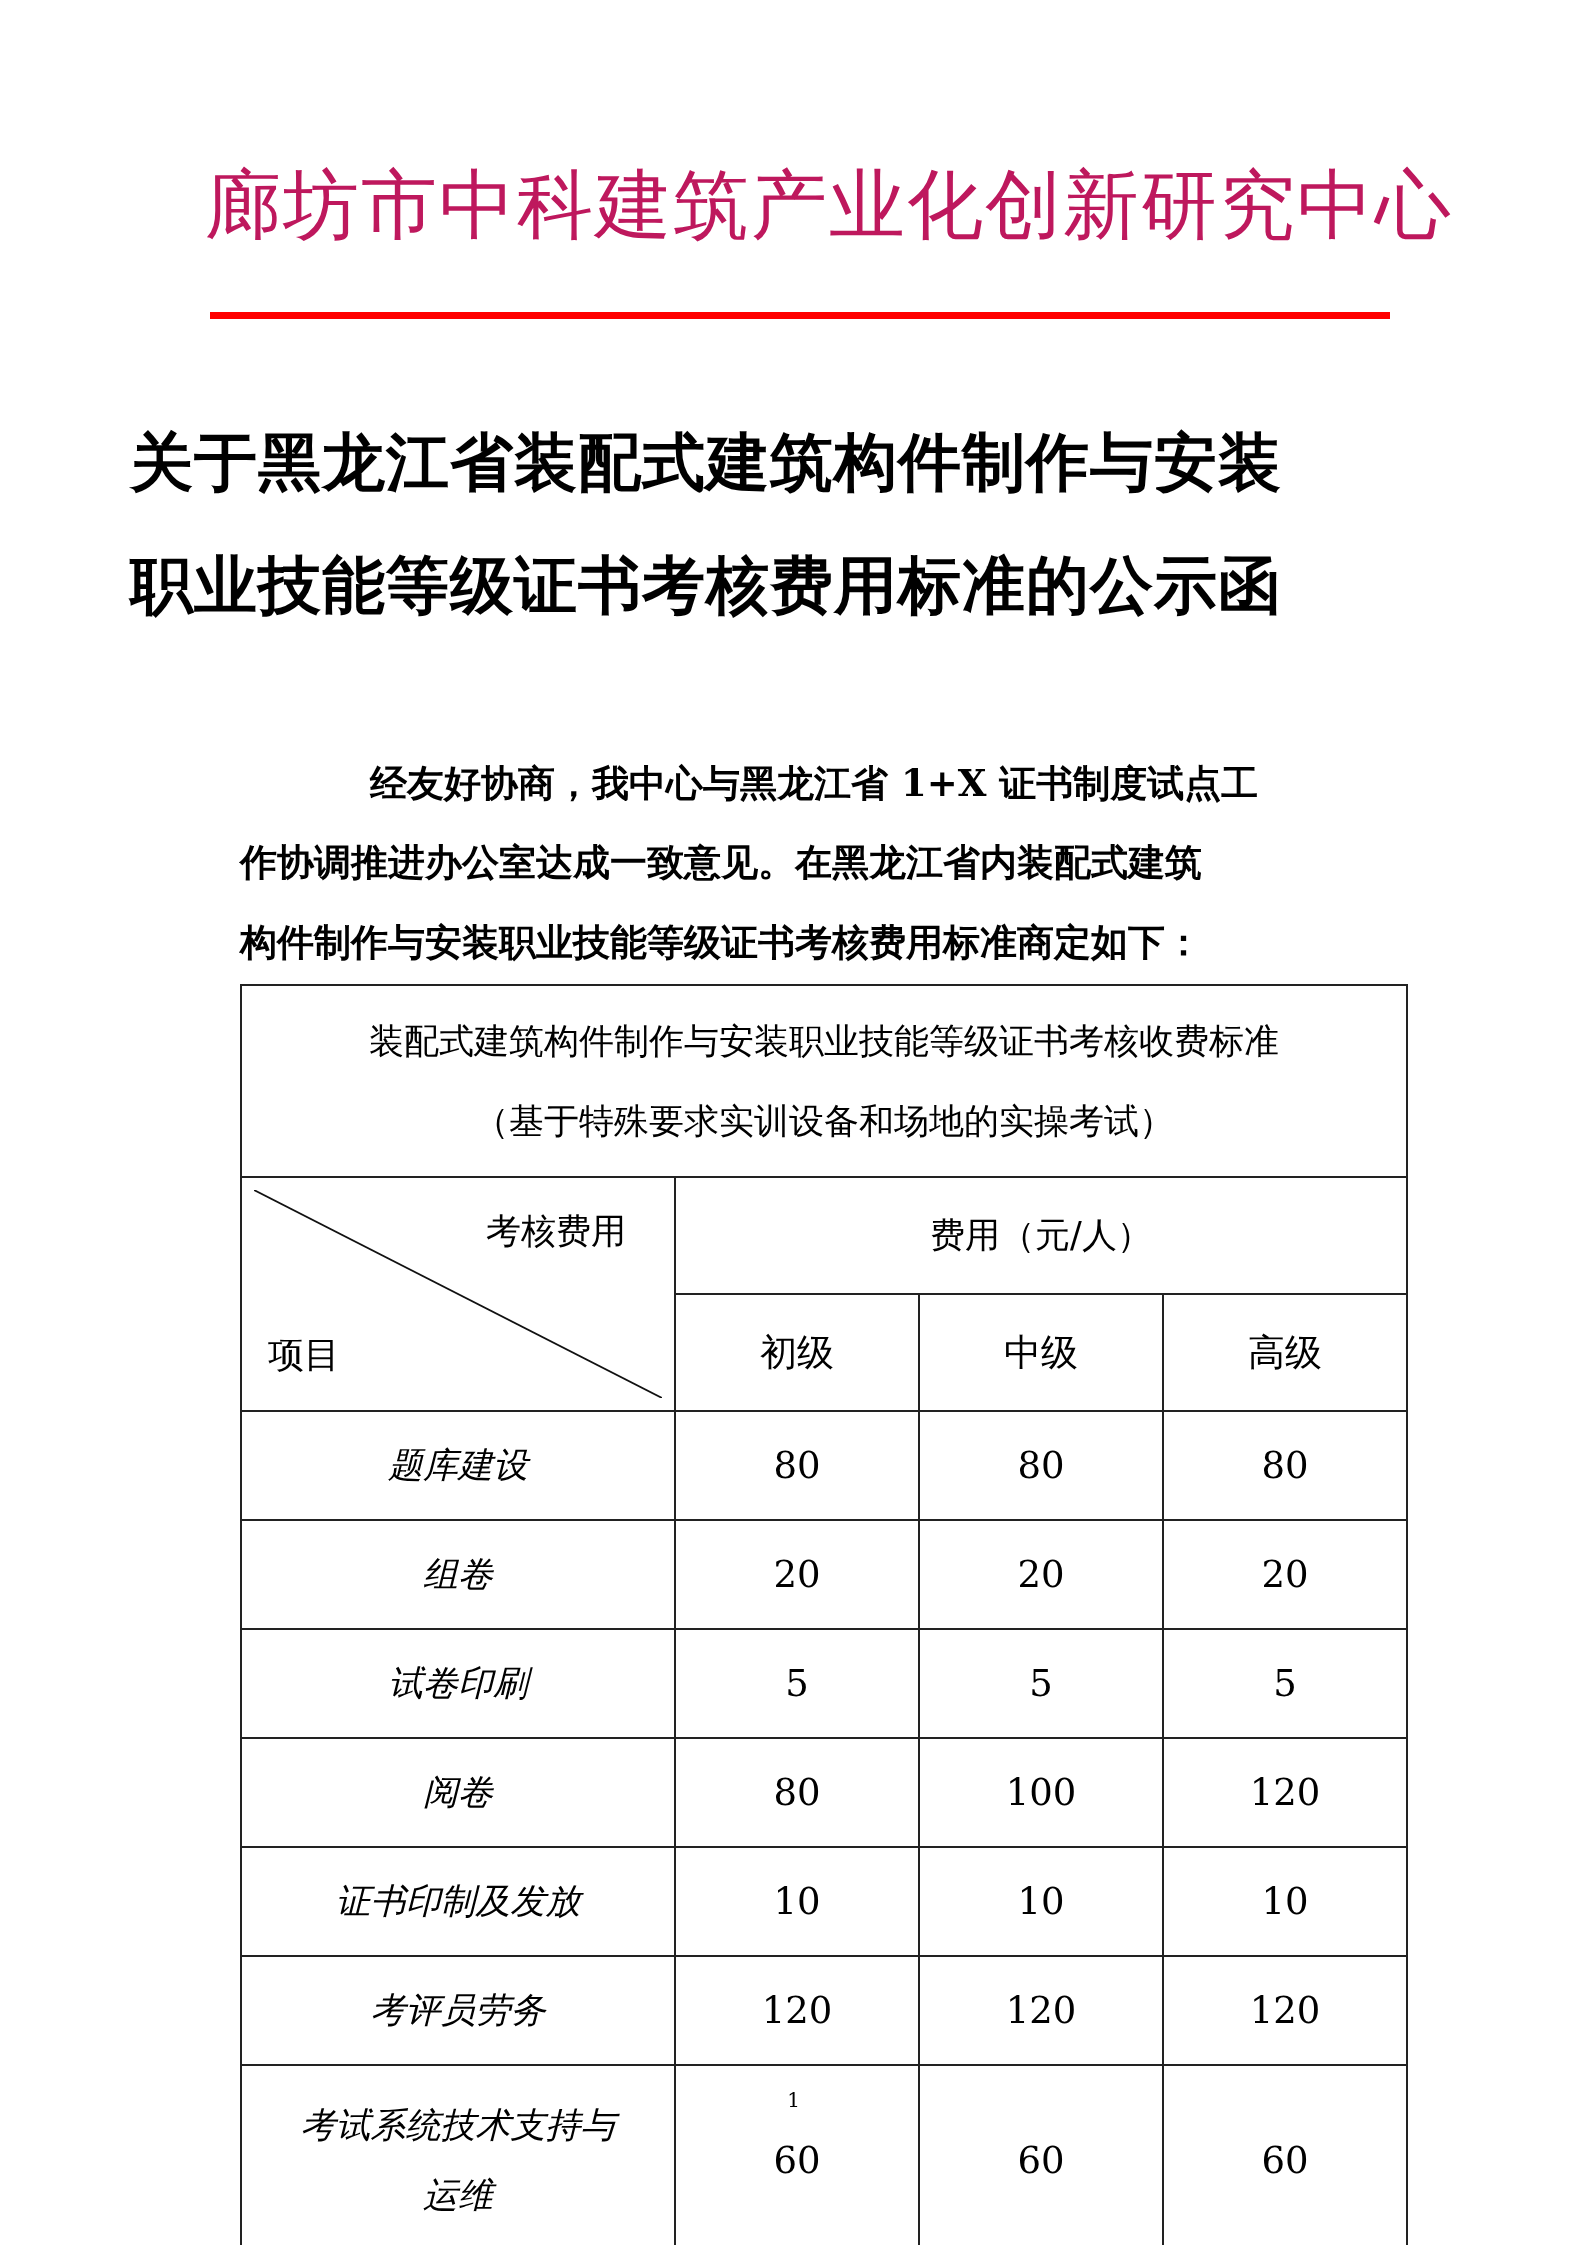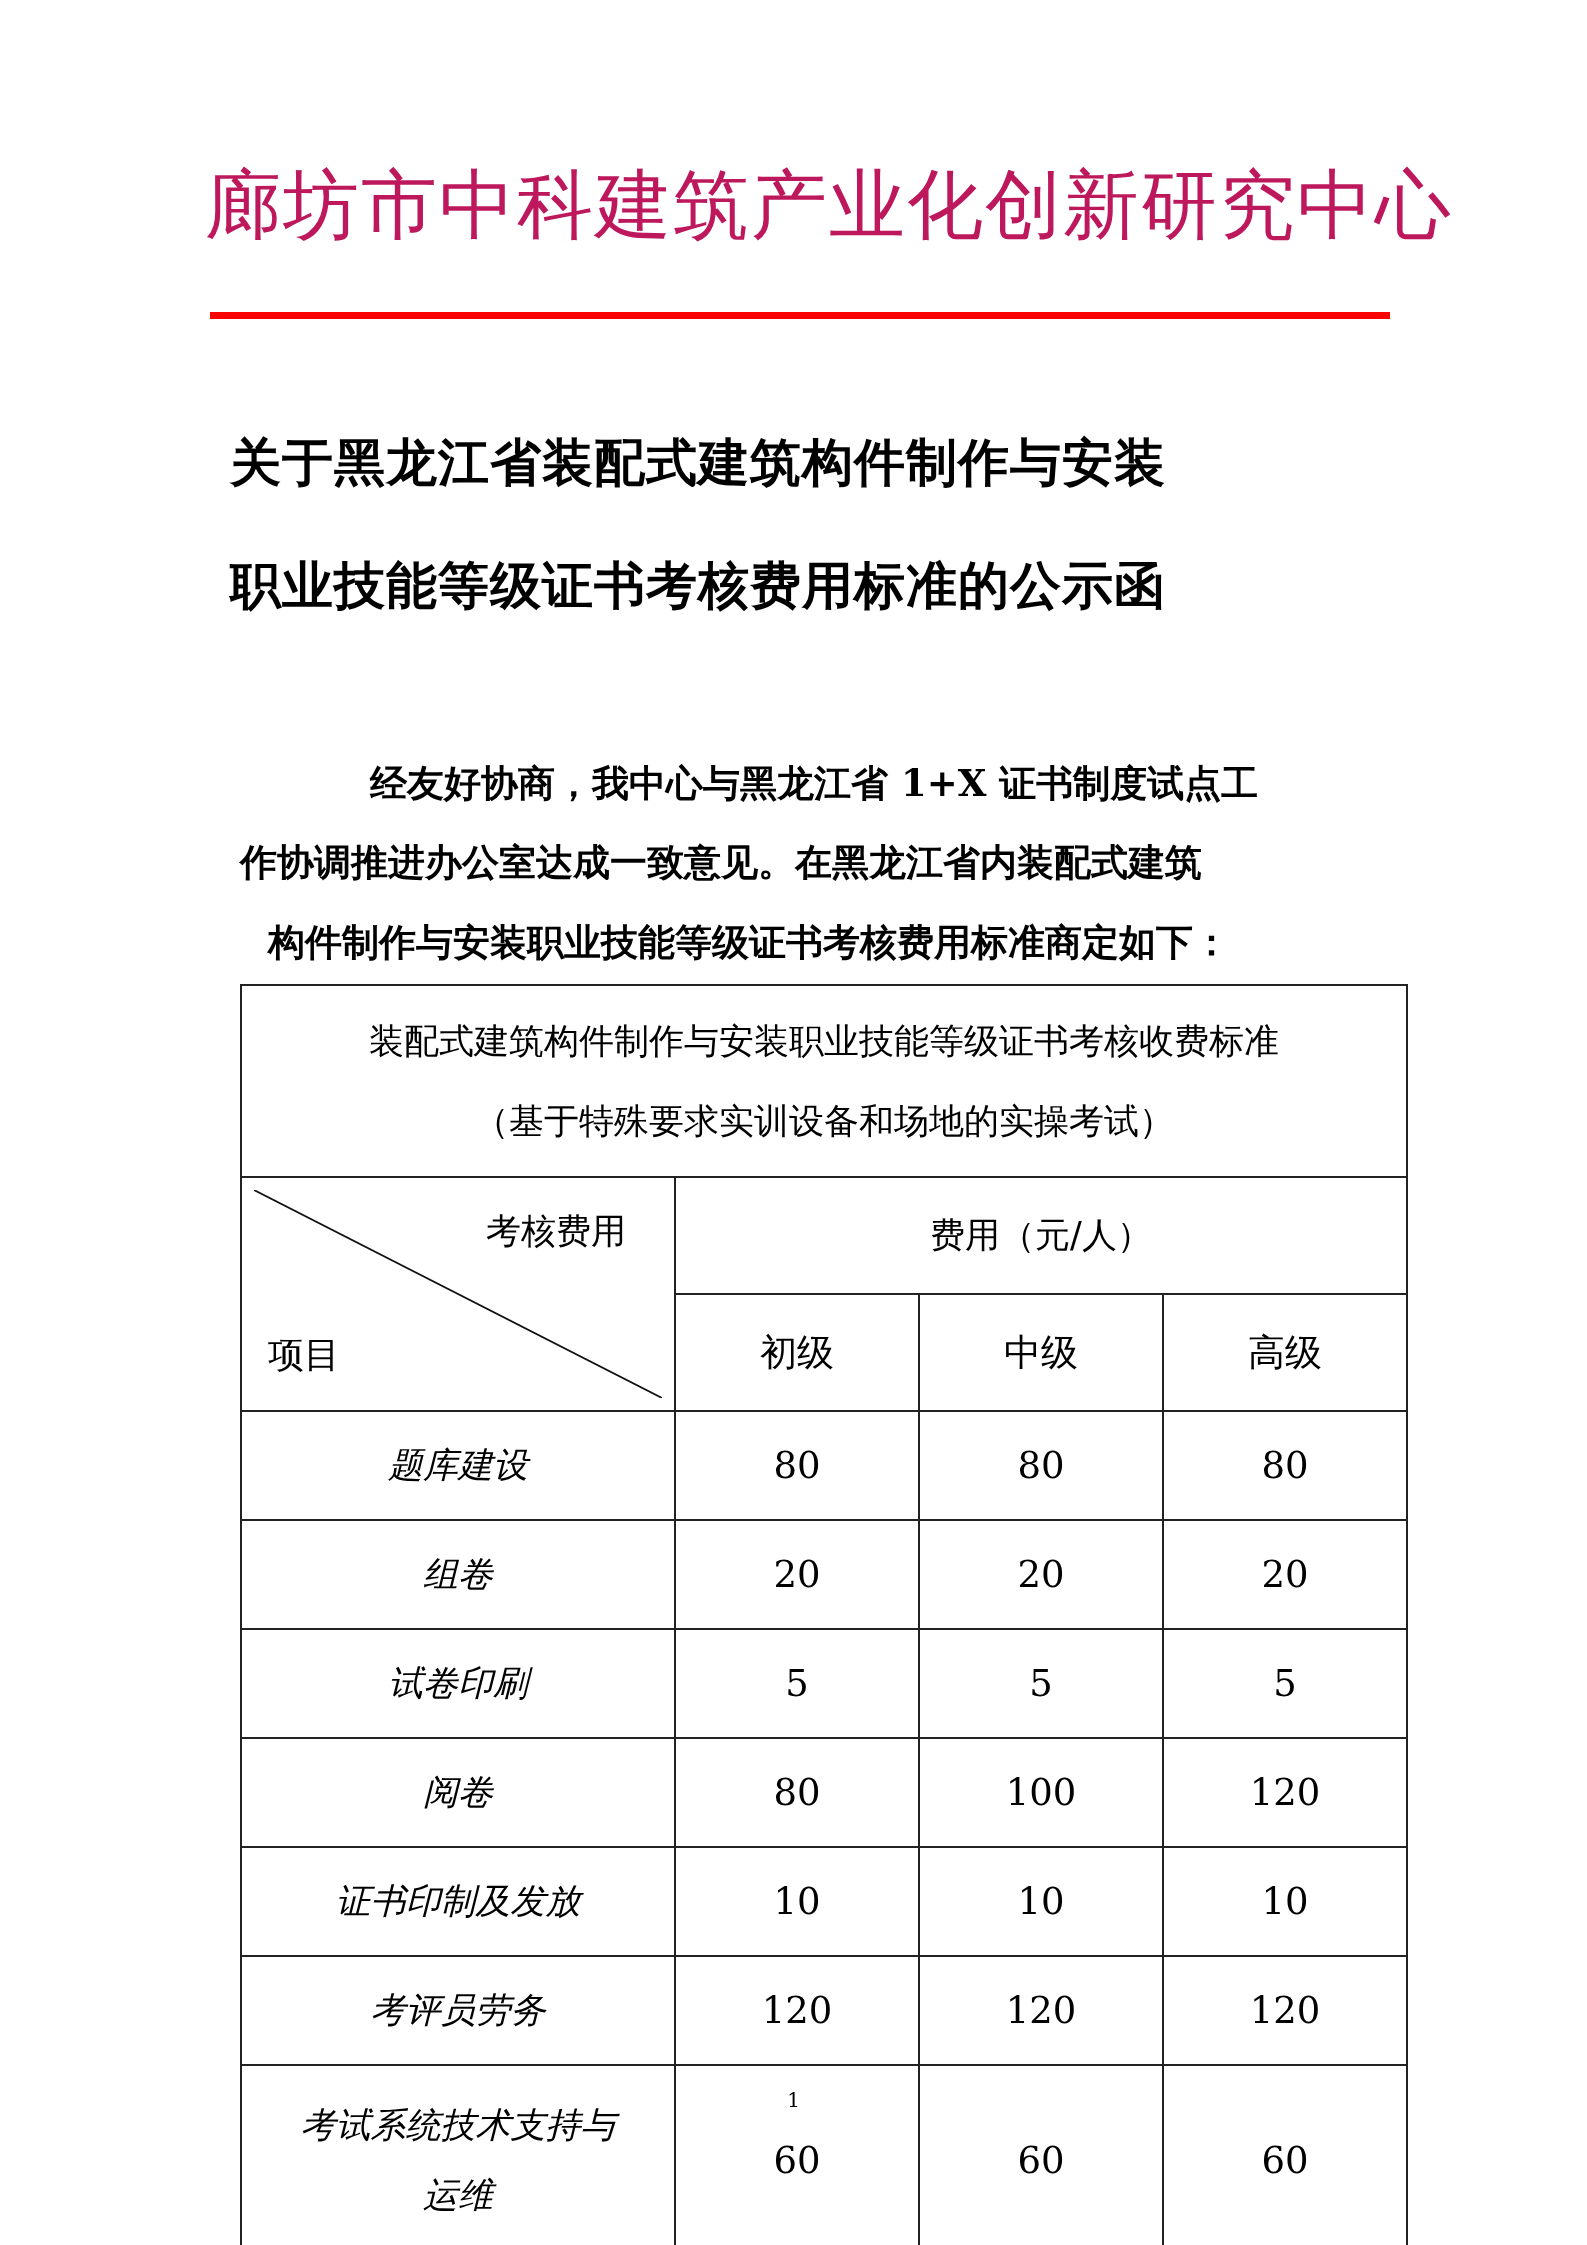--- a/index.html
+++ b/index.html
@@ -2,29 +2,29 @@
 <html><head>
 <meta charset="utf-8">
 <style>
   html, body { margin: 0; padding: 0; background: #ffffff; }
   body { width: 1587px; height: 2245px; position: relative; overflow: hidden;
          font-family: "DejaVu Serif", "Liberation Serif", serif; color: #000; }
   .org-title { position: absolute; left: 205px; top: 150px; width: 1185px; text-align: justify;
                text-align-last: justify; color: #be185d; font-family: "DejaVu Sans", sans-serif;
                font-size: 76px; line-height: 110px; letter-spacing: 2px; white-space: nowrap; }
   .red-rule { position: absolute; left: 210px; top: 312px; width: 1180px; height: 7px; background: #ff0000; }
-  .heading { position: absolute; left: 0; width: 1396px; text-align: center;
-             font-family: "DejaVu Sans", sans-serif; font-weight: bold; font-size: 51px;
+  .heading { position: absolute; left: 8px; width: 1396px; text-align: center;
+             font-family: "DejaVu Sans", sans-serif; font-weight: bold; font-size: 63px;
              line-height: 70px; letter-spacing: 1px; }
   .h1 { top: 428px; }
   .h2 { top: 551px; }
   .para-line { position: absolute; font-size: 37px; line-height: 50px; white-space: nowrap; font-weight: bold; }
   .p1 { left: 370px; top: 758px; }
   .p2 { left: 240px; top: 837px; }
-  .p3 { left: 240px; top: 917px; margin-left: 28px; }
+  .p3 { left: 240px; top: 917px; }
   table.fee { position: absolute; left: 240px; top: 984px; width: 1166px; border-collapse: collapse;
               table-layout: fixed; }
   table.fee td { border: 2px solid #222; padding: 12px; text-align: center; vertical-align: middle; }
   .t-caption { height: 166px; font-family: "DejaVu Sans", sans-serif; font-size: 35px; line-height: 80px; }
   .diag { position: relative; height: 208px; }
   .diag svg { position: absolute; left: 0; top: 0; width: 100%; height: 100%; }
   .diag .top-lbl { position: absolute; right: 36px; top: 18px; font-family: "DejaVu Sans", sans-serif; font-size: 35px; }
   .diag .bot-lbl { position: absolute; left: 14px; bottom: 18px; font-family: "DejaVu Sans", sans-serif; font-size: 36px; }
   .fee-hdr { height: 83px; font-family: "DejaVu Sans", sans-serif; font-size: 35px; }
   .lvl { height: 83px; font-size: 37px; }

